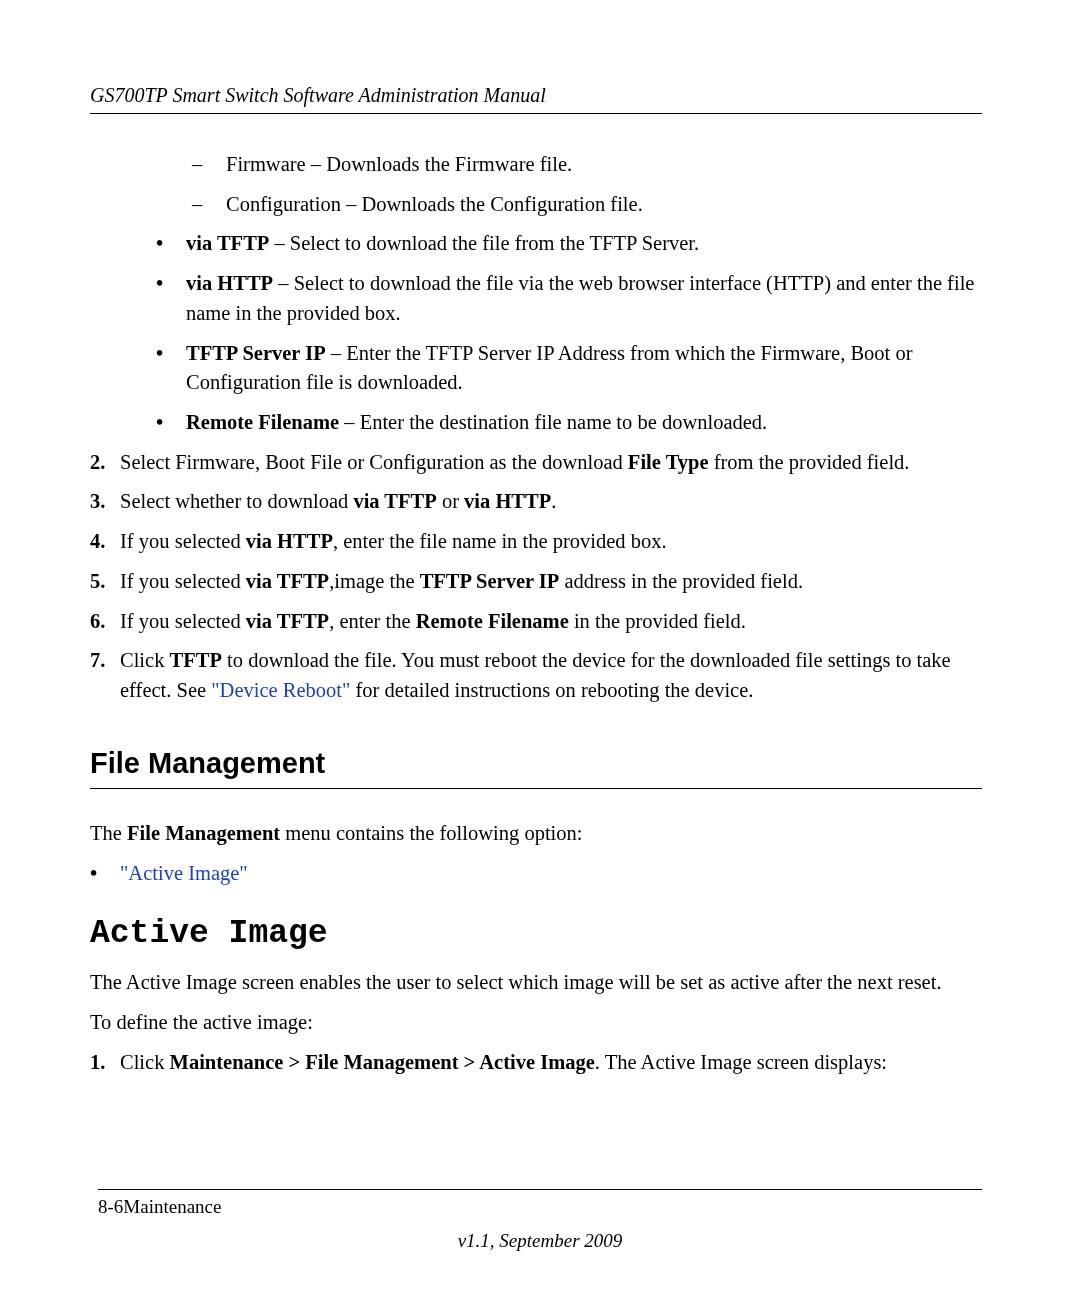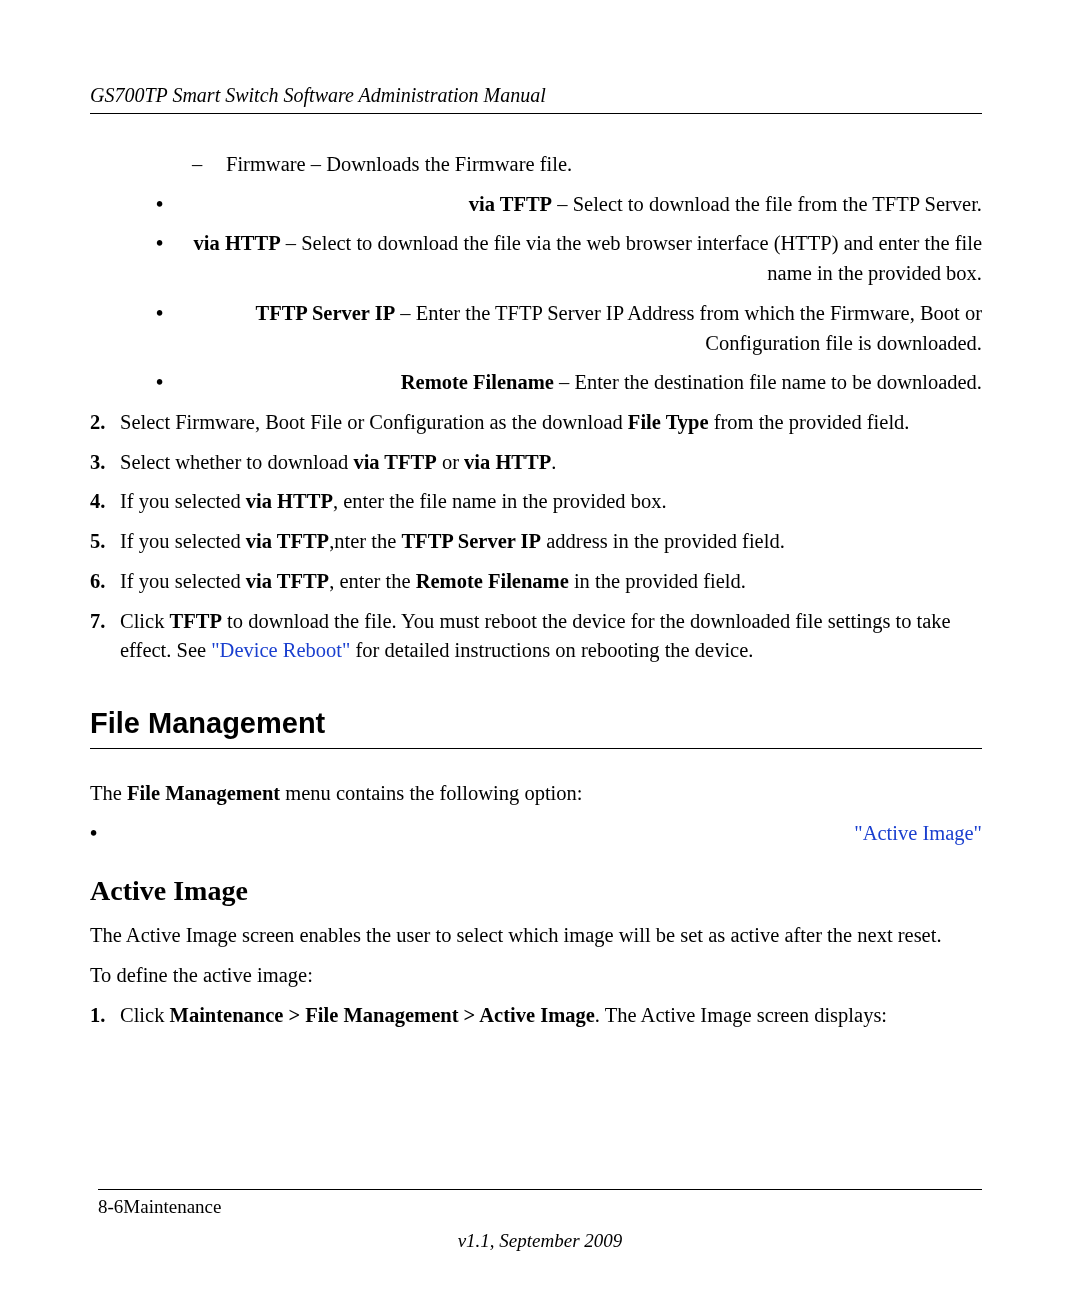--- a/index.html
+++ b/index.html
@@ -46,21 +46,20 @@
   .dash-list li::before {
     content: "–";
     position: absolute;
     left: 0;
     top: 0;
   }
   .bullet-list {
     list-style: none;
     padding: 0;
     margin: 0 0 6px 36px;
-    text-align: right;
   }
   .bullet-list > li {
     position: relative;
     padding-left: 30px;
     margin-bottom: 10px;
   }
   .bullet-list > li::before {
     content: "•";
     position: absolute;
     left: 0;
@@ -88,23 +87,23 @@
   h2.section {
     font-family: Arial, Helvetica, sans-serif;
     font-weight: bold;
     font-size: 29px;
     margin: 36px 0 0 0;
     padding-bottom: 4px;
     border-bottom: 1.5px solid #000;
   }
   .section-gap { height: 30px; }
   h3.subsection {
-    font-family: Liberation Serif, serif;
-    font-weight: bold;
-    font-size: 28px;
+    font-family: Liberation Mono, monospace;
+    font-weight: bold;
+    font-size: 33px;
     margin: 22px 0 10px 0;
   }
   .para { margin: 0 0 10px 0; }
   .footer {
     position: absolute;
     left: 98px;
     right: 98px;
     bottom: 112px;
     border-top: 1.5px solid #000;
     padding-top: 6px;
@@ -127,20 +126,21 @@
 
 <div class="page">
 
   <div class="running-head">GS700TP Smart Switch Software Administration Manual</div>
 
   <div class="body">
 
     <div class="indent-block">
       <ul class="dash-list">
         <li>Firmware – Downloads the Firmware file.</li>
+        <li>Configuration – Downloads the Configuration file.</li>
       </ul>
 
       <ul class="bullet-list">
         <li>
           <span class="b">via TFTP</span><span> – Select to download the file from the TFTP Server.</span>
         </li>
         <li>
           <span class="b">via HTTP</span><span> – Select to download the file via the web browser interface (HTTP) and enter the file name in the provided box.</span>
         </li>
         <li>
@@ -160,21 +160,21 @@
       <li>
         <span class="marker">3.</span>
         <span>Select whether to download </span><span class="b">via TFTP</span><span> or </span><span class="b">via HTTP</span><span>.</span>
       </li>
       <li>
         <span class="marker">4.</span>
         <span>If you selected </span><span class="b">via HTTP</span><span>, enter the file name in the provided box.</span>
       </li>
       <li>
         <span class="marker">5.</span>
-        <span>If you selected </span><span class="b">via TFTP</span><span>,nter the </span><span class="b">TFTP Server IP</span><span> address in the provided field.</span>
+        <span>If you selected </span><span class="b">via TFTP</span><span>,image the </span><span class="b">TFTP Server IP</span><span> address in the provided field.</span>
       </li>
       <li>
         <span class="marker">6.</span>
         <span>If you selected </span><span class="b">via TFTP</span><span>, enter the </span><span class="b">Remote Filename</span><span> in the provided field.</span>
       </li>
       <li>
         <span class="marker">7.</span>
         <span>Click </span><span class="b">TFTP</span><span> to download the file. You must reboot the device for the downloaded file settings to take effect. See </span><span class="link">"Device Reboot"</span><span> for detailed instructions on rebooting the device.</span>
       </li>
     </ol>

